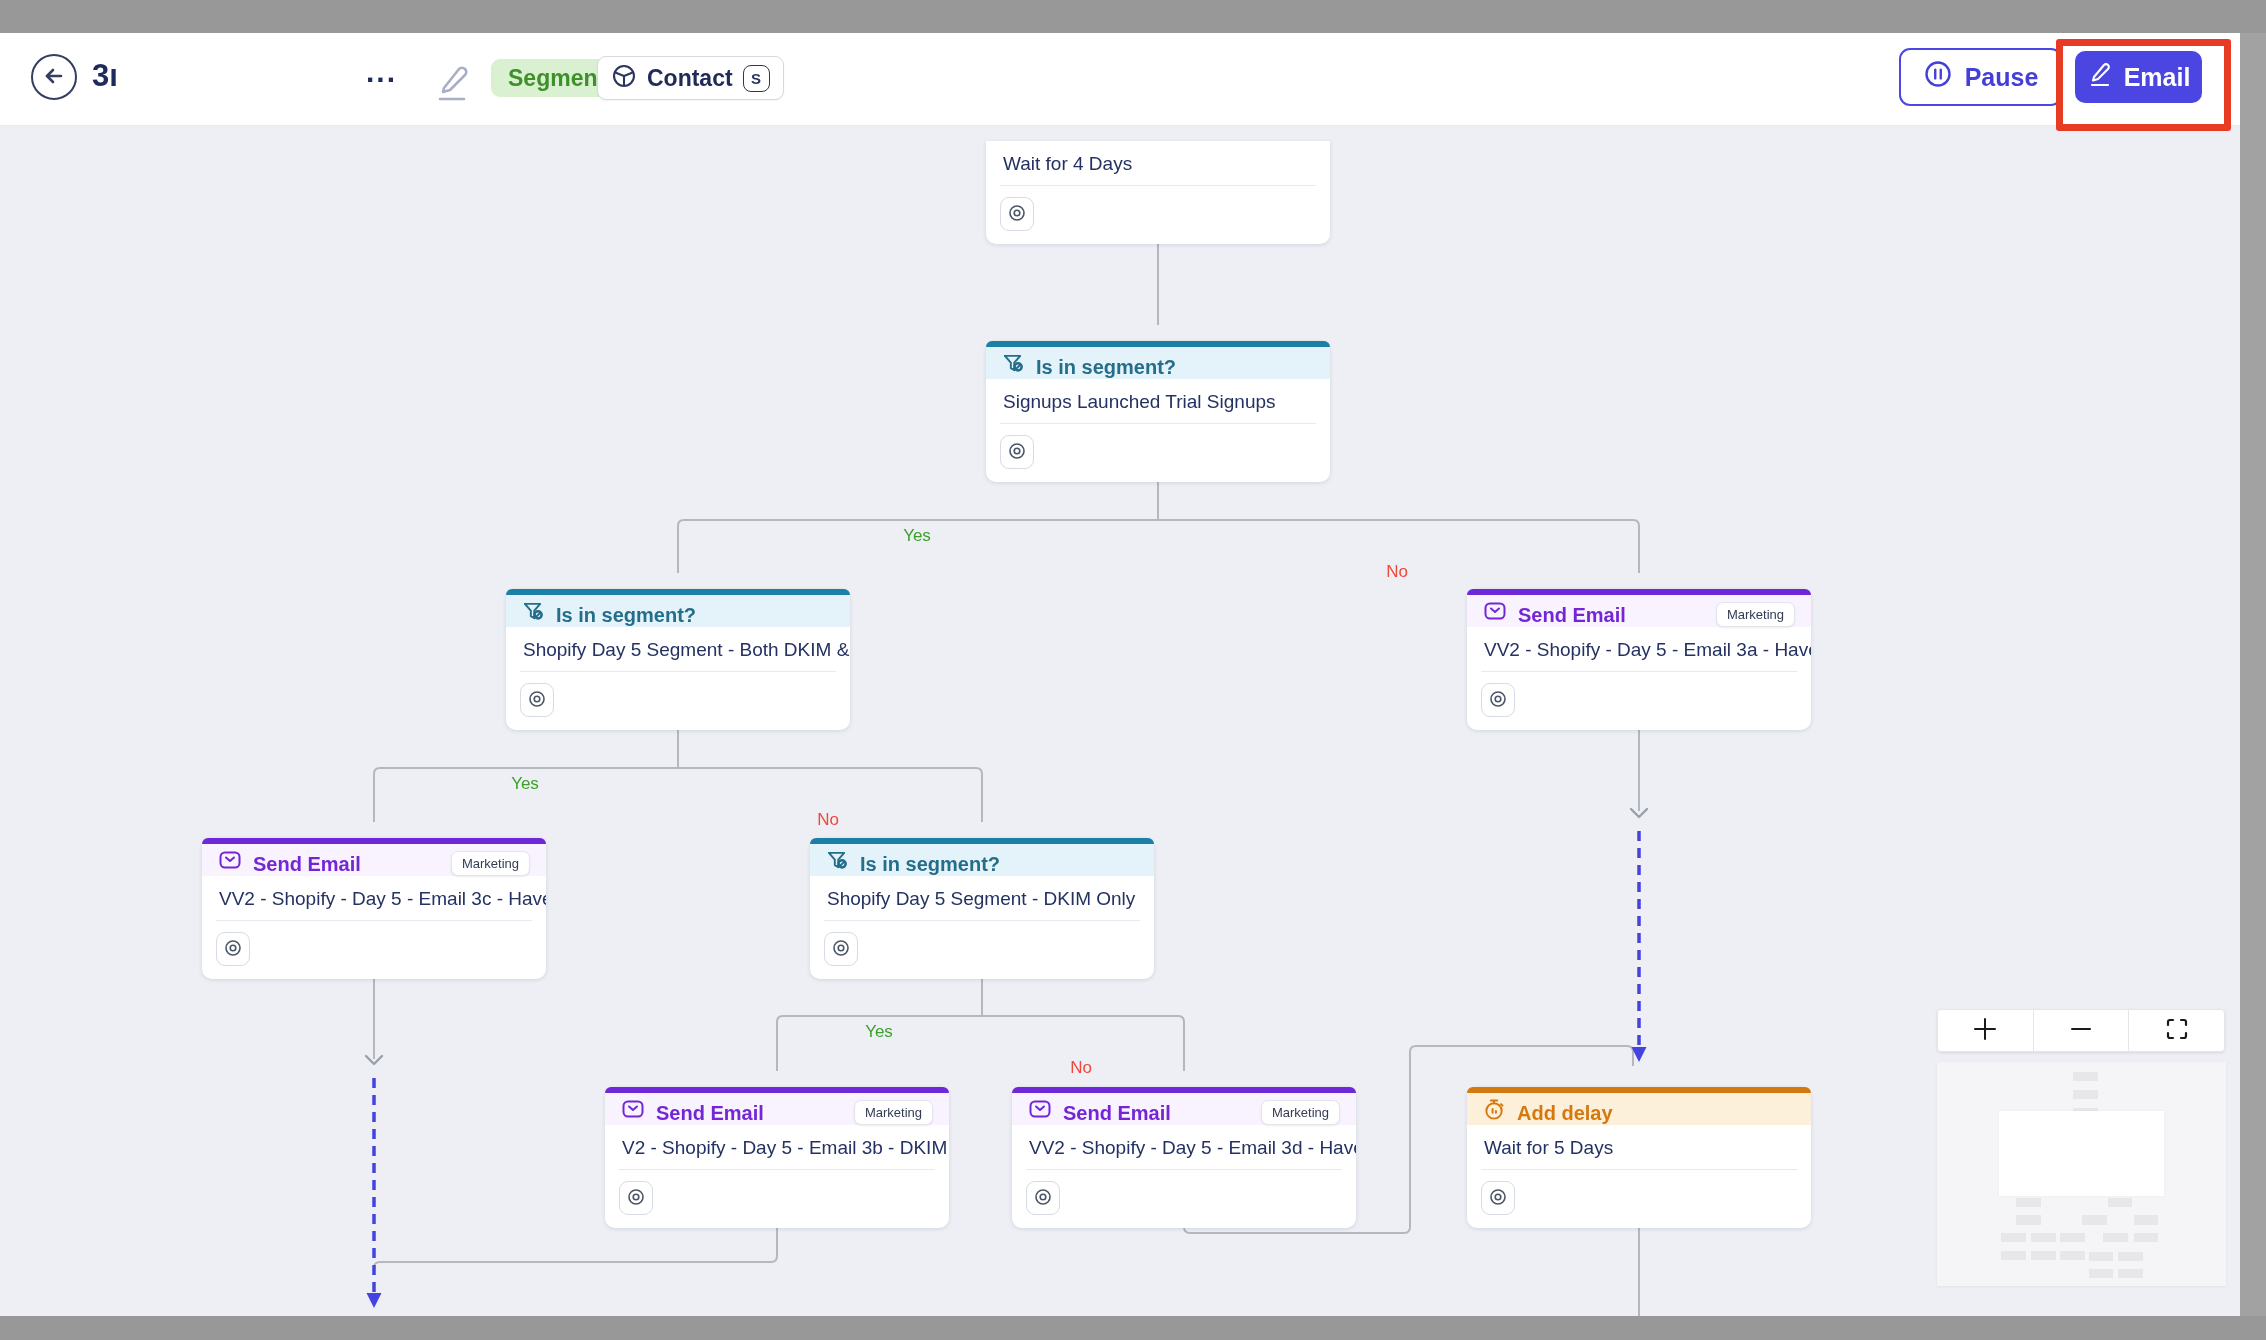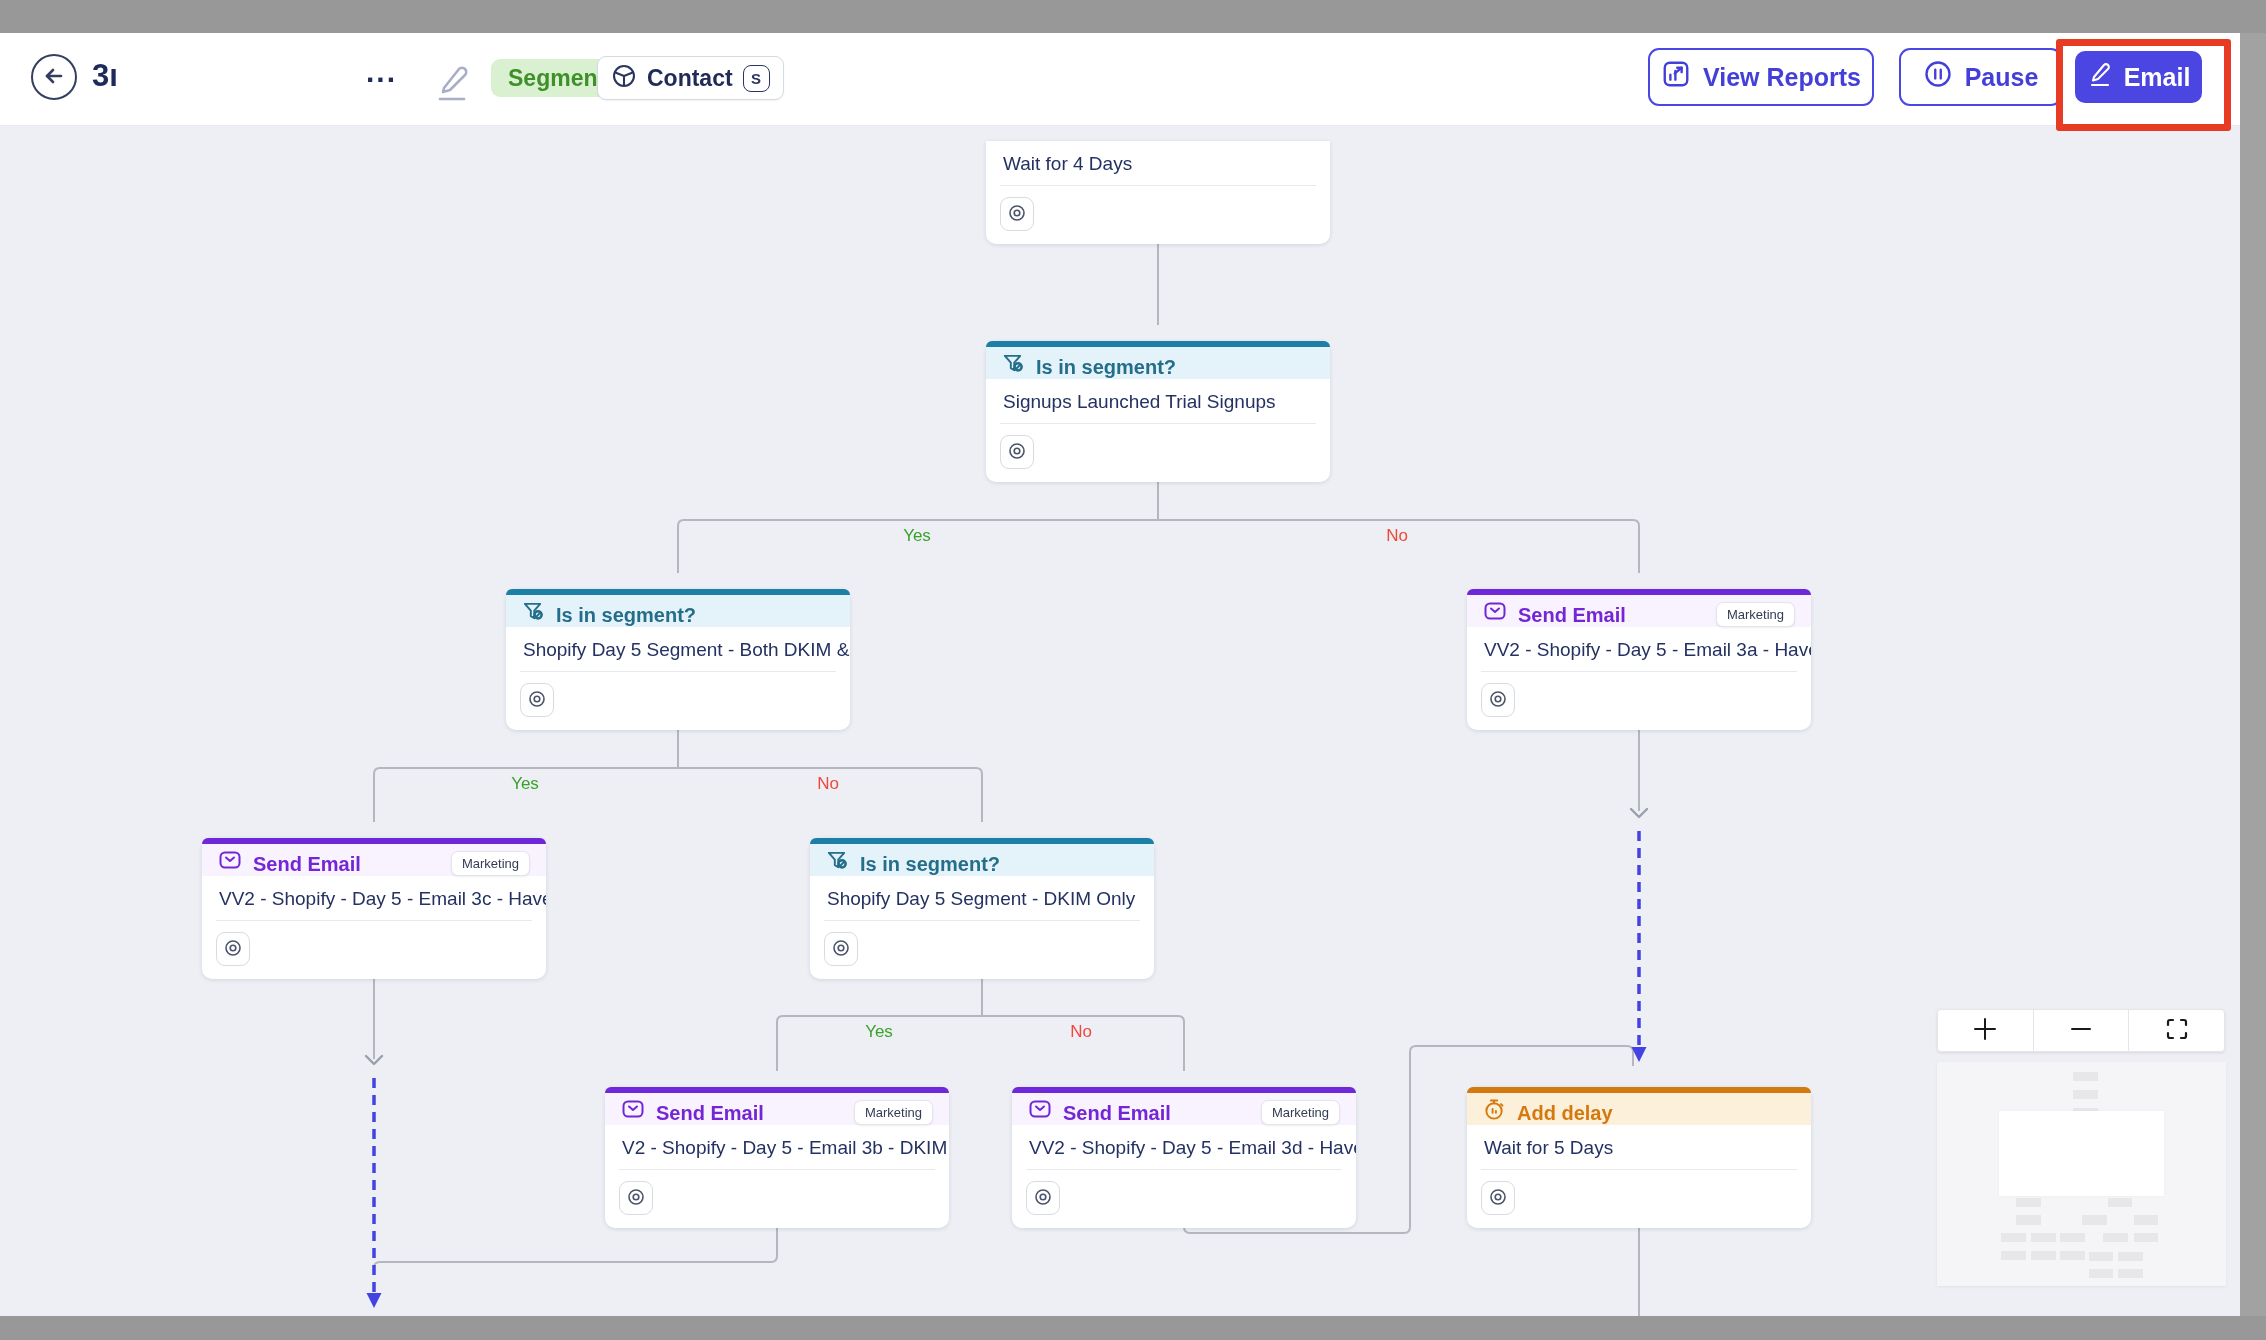--- a/index.html
+++ b/index.html
@@ -43,21 +43,21 @@
   .kind-segment .nhead{background:#e4f3fa;}
   .kind-segment .nlabel{color:#256e8a;}
   .kind-email .topbar{background:#6e28d9;}
   .kind-email .nhead{background:#f8f3fe;}
   .kind-email .nlabel{color:#7426d6;}
   .kind-delay .topbar{background:#d2790f;}
   .kind-delay .nhead{background:#fcf0da;}
   .kind-delay .nlabel{color:#d5790f;}
   .branch-label{position:absolute;transform:translate(-50%,-50%);background:#edeff4;padding:0 10px;font-size:17px;font-weight:400;pointer-events:none;}
   .branch-yes{color:#3aa22b;}
-  .branch-no{color:#f0483c;}
+  .branch-no{color:#f0483c;margin-top:36px;}
 
   
   #zoombar{position:absolute;left:1937px;top:884px;width:288px;height:43px;display:flex;z-index:5;border-radius:4px;box-shadow:0 1px 3px rgba(0,0,0,.10);}
   .zbtn{flex:1;background:#fff;border:1px solid #e6e6e9;margin-left:-1px;display:flex;align-items:center;justify-content:center;cursor:pointer;padding:0;}
   .zbtn:first-child{margin-left:0;border-radius:4px 0 0 4px;}
   .zbtn:last-child{border-radius:0 4px 4px 0;}
   #minimap{position:absolute;left:1937px;top:937px;width:289px;height:224px;background:#f5f5f7;z-index:5;box-shadow:0 1px 3px rgba(0,0,0,.06);}
   .mini-rect{position:absolute;background:#e7e7ea;}
   #mini-viewport{position:absolute;background:#ffffff;box-shadow:0 0 2px rgba(0,0,0,.06);}
 </style>
@@ -90,32 +90,20 @@
       <span>
         <svg width="26" height="26" viewBox="0 0 24 24" fill="none" stroke="#2a3560" stroke-width="1.9" stroke-linejoin="round">
             <circle cx="12" cy="12" r="9.2"></circle>
             <path d="M12 12 L12 21.2 M12 12 L3.4 8.6 M12 12 L20.6 8.6"></path>
           </svg>
       </span>
       <span class="clabel">Contact</span>
       <span class="key-badge">S</span>
     </div>
 
-    <button class="hbtn" id="btn-view-reports">
-      <span>
-        <svg width="30" height="30" viewBox="0 0 24 24" fill="none" stroke="#443fd9" stroke-width="1.9" stroke-linecap="round" stroke-linejoin="round">
-            <rect x="3" y="3" width="18" height="18" rx="4"></rect>
-            <path d="M7.5 16.5v-4"></path>
-            <path d="M11.5 16.5v-7"></path>
-            <path d="M11 11.5 l5.5-4.5"></path>
-            <path d="M13 7h3.5v3.5"></path>
-          </svg>
-      </span>
-      <span>View Reports</span>
-    </button>
     <button class="hbtn" id="btn-pause">
       <span>
         <svg width="30" height="30" viewBox="0 0 24 24" fill="none" stroke="#443fd9" stroke-width="1.9" stroke-linecap="round">
             <circle cx="12" cy="12" r="9.2"></circle>
             <path d="M9.8 8.5v7M14.2 8.5v7"></path>
           </svg>
       </span>
       <span>Pause</span>
     </button>
     <button class="hbtn" id="btn-edit">

